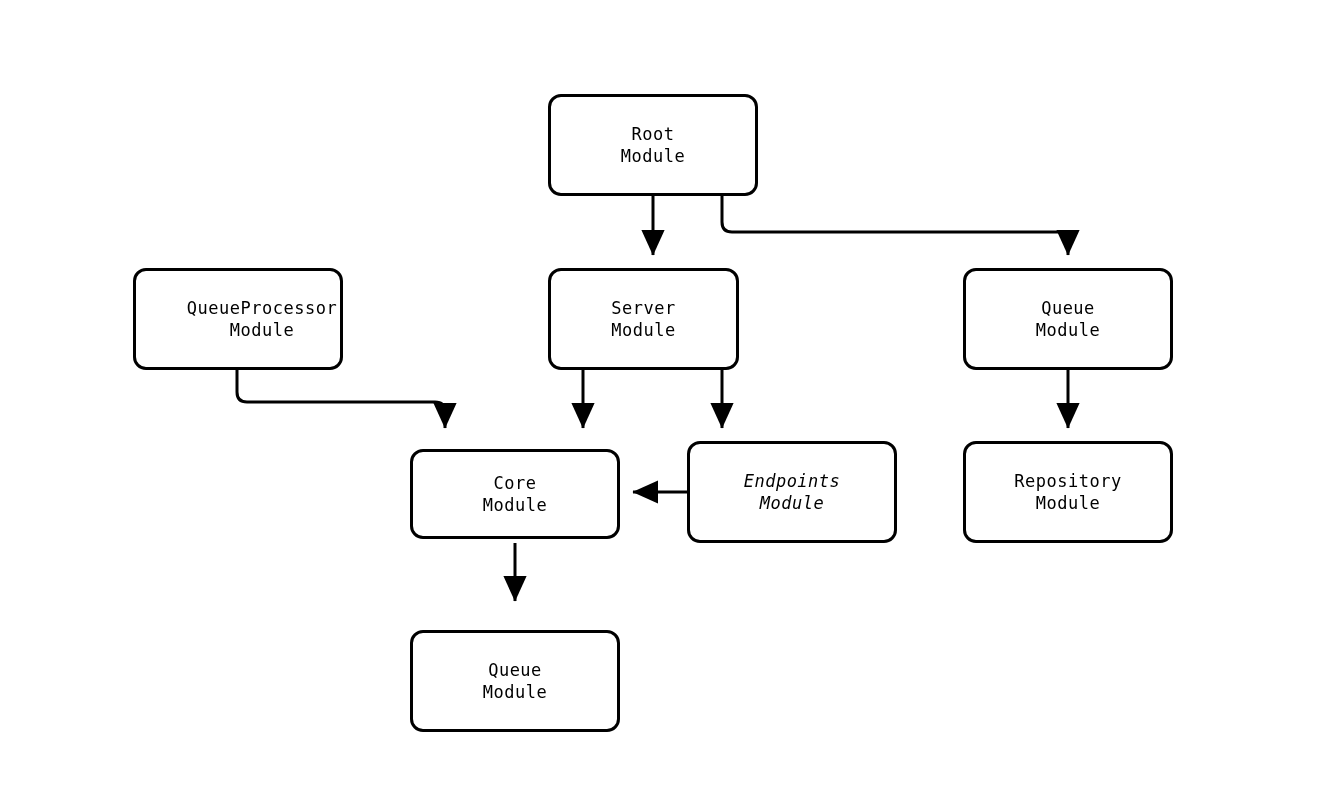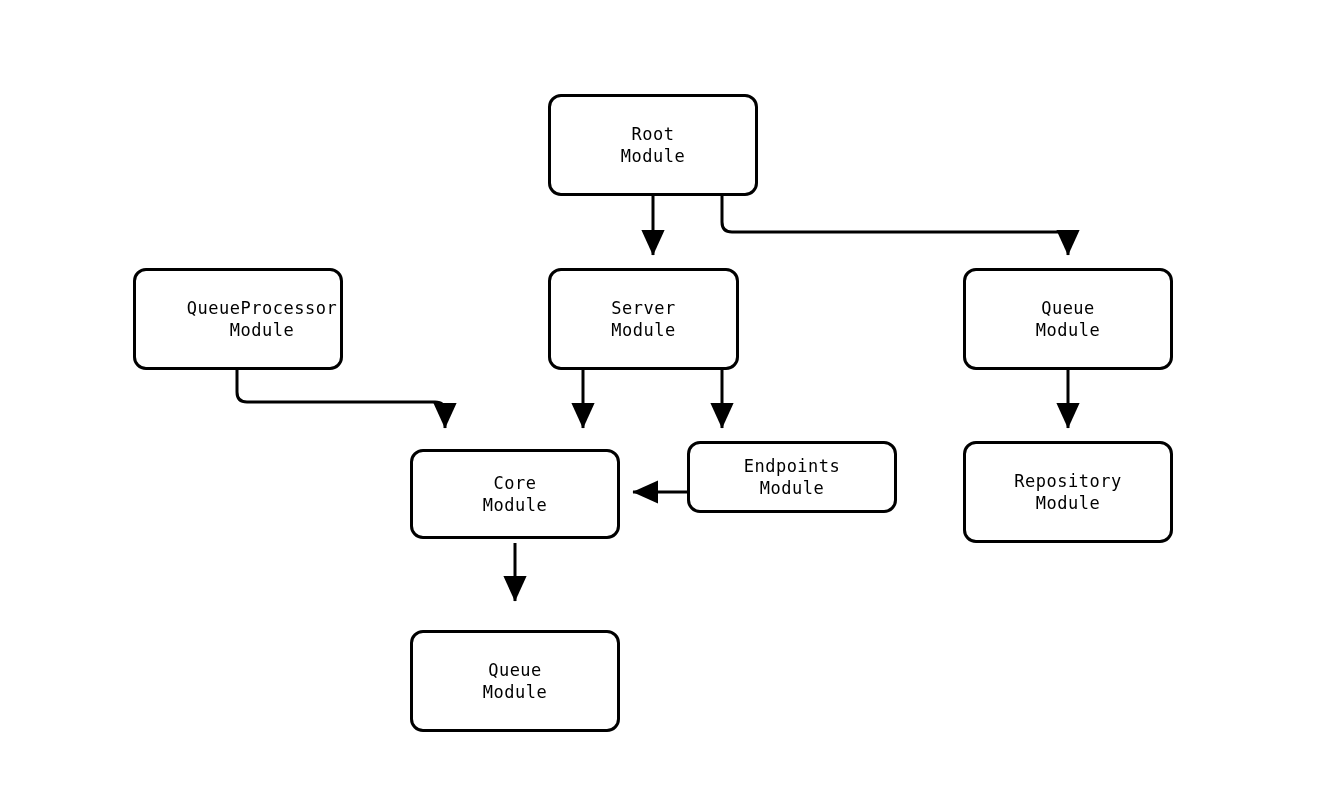--- a/index.html
+++ b/index.html
@@ -89,21 +89,21 @@
   <div class="node" style="left: 963px; top: 268px; width: 210px; height: 102px;">
     <span class="node-line">Queue</span>
     <span class="node-line">Module</span>
   </div>
 
   <div class="node" style="left: 410px; top: 449px; width: 210px; height: 90px;">
     <span class="node-line">Core</span>
     <span class="node-line">Module</span>
   </div>
 
-  <div class="node" style="left: 687px; top: 441px; width: 210px; height: 72px;">
+  <div class="node" style="left: 687px; top: 441px; width: 210px; height: 102px; font-style: italic;">
     <span class="node-line">Endpoints</span>
     <span class="node-line">Module</span>
   </div>
 
   <div class="node" style="left: 963px; top: 441px; width: 210px; height: 102px;">
     <span class="node-line">Repository</span>
     <span class="node-line">Module</span>
   </div>
 
   <div class="node" style="left: 410px; top: 614px; width: 210px; height: 102px; margin-top: 16px;">

